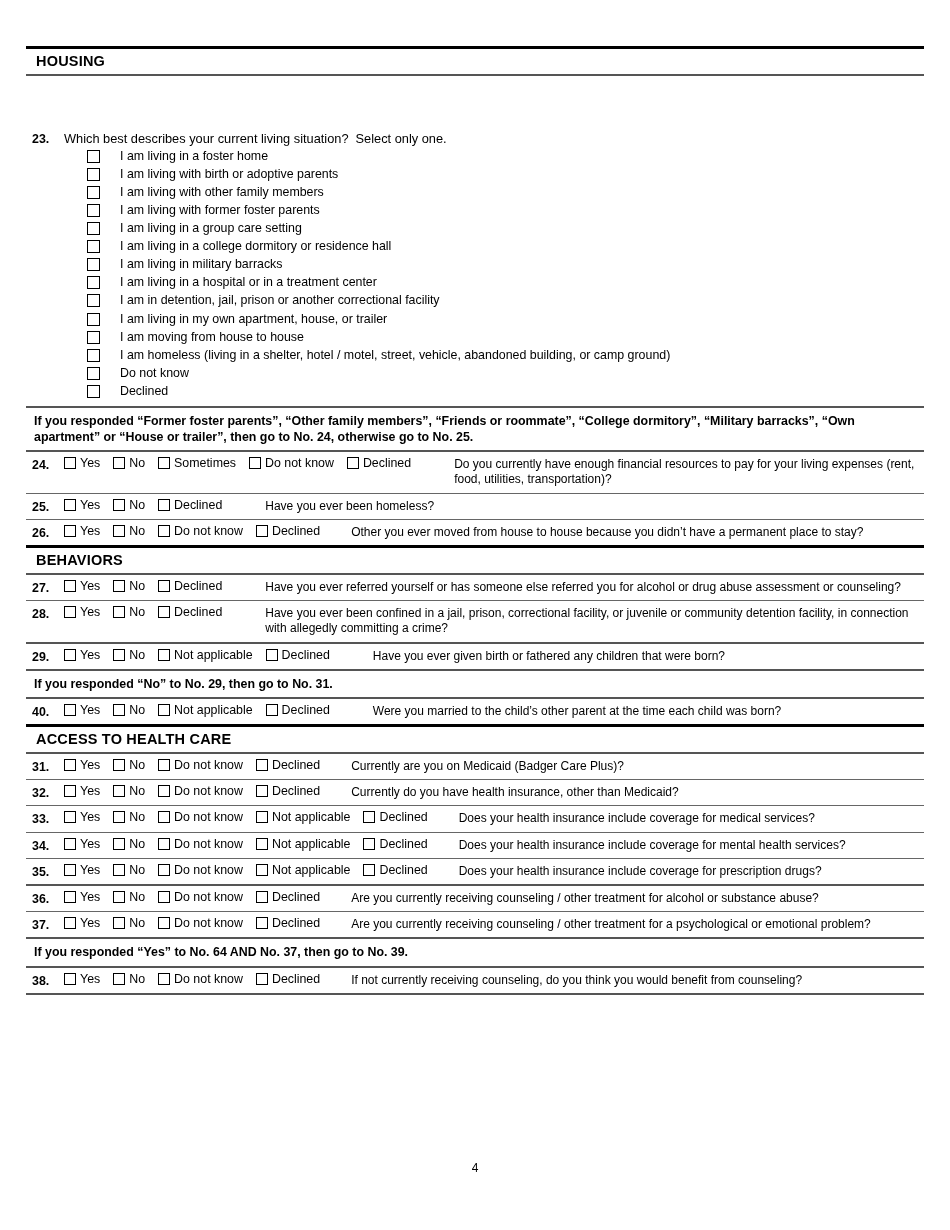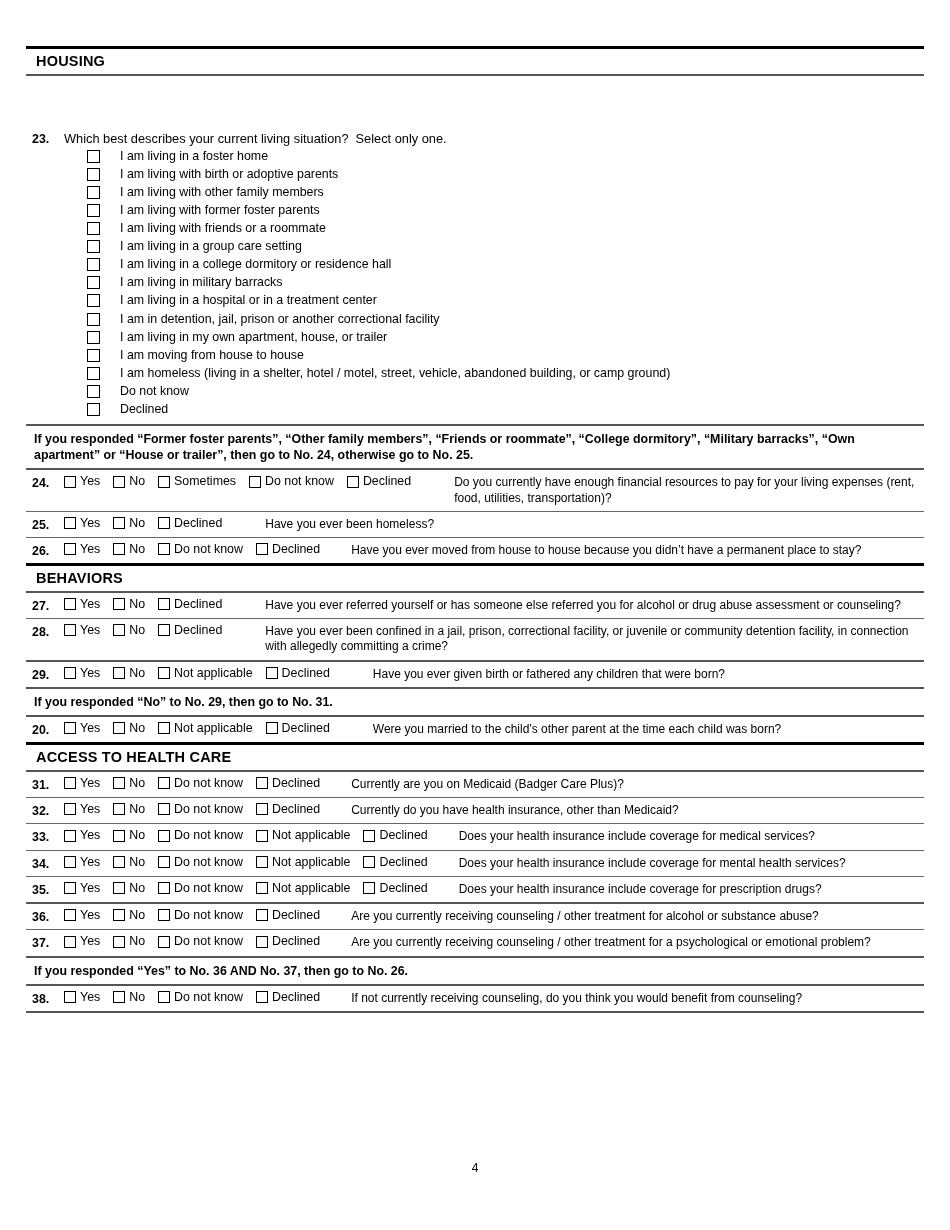--- a/index.html
+++ b/index.html
@@ -183,26 +183,20 @@
             <li>
               <span class="box-cell">
                 <span class="box"></span>
               </span>
               <span class="opt-text">I am living with former foster parents</span>
             </li>
             <li>
               <span class="box-cell">
                 <span class="box"></span>
               </span>
-              <span class="opt-text">I am living with friends or a roommate</span>
-            </li>
-            <li>
-              <span class="box-cell">
-                <span class="box"></span>
-              </span>
               <span class="opt-text">I am living in a group care setting</span>
             </li>
             <li>
               <span class="box-cell">
                 <span class="box"></span>
               </span>
               <span class="opt-text">I am living in a college dormitory or residence hall</span>
             </li>
             <li>
               <span class="box-cell">
@@ -336,21 +330,21 @@
                 </span>
                 <span class="opt">
                   <span class="box sm"></span>
                   <span class="lbl">Do not know</span>
                 </span>
                 <span class="opt">
                   <span class="box sm"></span>
                   <span class="lbl">Declined</span>
                 </span>
               </div>
-              <div class="qtext pad-md">Have you ever moved from house to house because you didn’t have a permanent place to stay?</div>
+              <div class="qtext pad-md">Other you ever moved from house to house because you didn’t have a permanent place to stay?</div>
             </div>
           </div>
         </div>
       </div>
 
     <div class="rule-thick"></div>
     <div class="section-head">BEHAVIORS</div>
     <div class="rule-med"></div>
 
     <div id="slot-27">
@@ -429,21 +423,21 @@
               <div class="qtext pad-lg">Have you ever given birth or fathered any children that were born?</div>
             </div>
           </div>
         </div>
       </div>
     <div class="rule-med"></div>
     <div class="instruct">If you responded “No” to No. 29, then go to No. 31.</div>
     <div class="rule-med"></div>
     <div id="slot-30">
         <div class="qrow">
-          <div class="qnum">20.</div>
+          <div class="qnum">40.</div>
           <div class="qbody">
             <div class="qline">
               <div class="opts">
                 <span class="opt">
                   <span class="box sm"></span>
                   <span class="lbl">Yes</span>
                 </span>
                 <span class="opt">
                   <span class="box sm"></span>
                   <span class="lbl">No</span>
@@ -675,21 +669,21 @@
                   <span class="box sm"></span>
                   <span class="lbl">Declined</span>
                 </span>
               </div>
               <div class="qtext pad-md">Are you currently receiving counseling / other treatment for a psychological or emotional problem?</div>
             </div>
           </div>
         </div>
       </div>
     <div class="rule-med"></div>
-    <div class="instruct">If you responded “Yes” to No. 36 AND No. 37, then go to No. 26.</div>
+    <div class="instruct">If you responded “Yes” to No. 64 AND No. 37, then go to No. 39.</div>
     <div class="rule-med"></div>
     <div id="slot-38">
         <div class="qrow">
           <div class="qnum">38.</div>
           <div class="qbody">
             <div class="qline">
               <div class="opts">
                 <span class="opt">
                   <span class="box sm"></span>
                   <span class="lbl">Yes</span>

